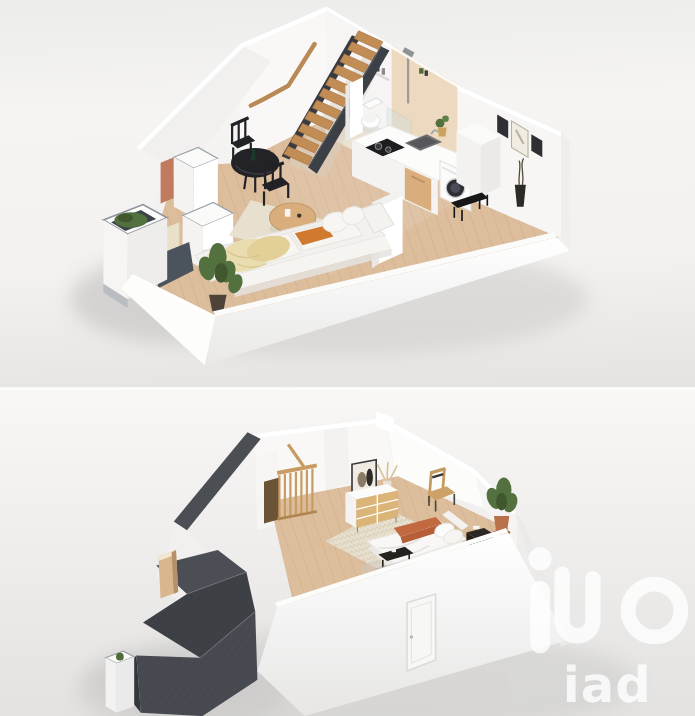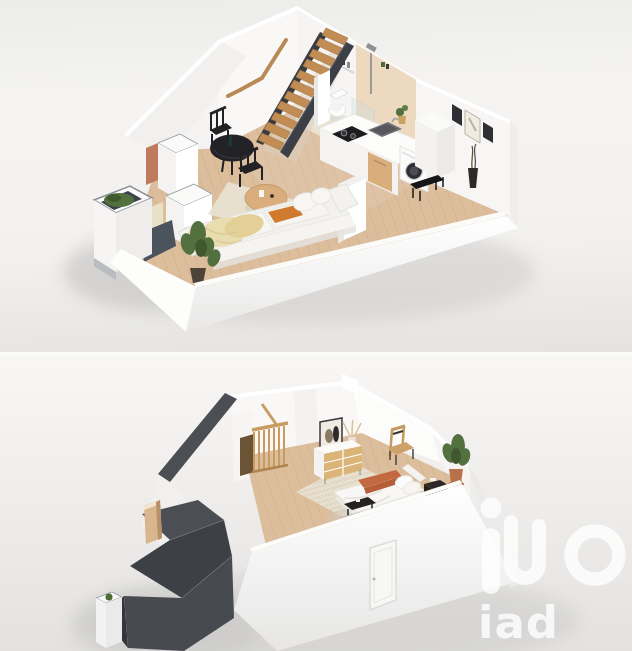--- a/index.html
+++ b/index.html
@@ -4,21 +4,21 @@
 <style>
   html,body{margin:0;padding:0;background:#e9e8e7;}
   #canvas{position:relative;width:632px;height:651px;overflow:hidden;
           font-family:"DejaVu Sans","Liberation Sans",sans-serif;}
   .panel{position:relative;width:632px;}
   .panel-top{height:352px;background:linear-gradient(178deg,#ececeb 0%,#f5f4f3 28%,#f2f1f0 68%,#e4e3e2 100%);}
   .panel-bottom{height:299px;background:linear-gradient(180deg,#f8f7f6 0%,#efeeed 45%,#e3e2e1 100%);}
   .separator{position:absolute;top:0;left:0;right:0;height:3px;background:#fbfbfa;}
   svg{display:block;}
   .watermark{position:absolute;right:4px;bottom:6px;width:150px;pointer-events:none;}
-  .watermark .brand-text{font-weight:bold;font-size:45px;line-height:1;text-align:left;
+  .watermark .brand-text{font-weight:bold;font-size:45px;line-height:1;text-align:center;
        color:rgba(255,255,255,0.8);letter-spacing:1px;margin-top:6px;padding-right:2px;}
 </style>
 </head>
 <body>
 
 <div id="canvas">
 
   <div class="panel panel-top">
     <svg width="632" height="352" viewBox="0 0 632 352">
       <defs>

